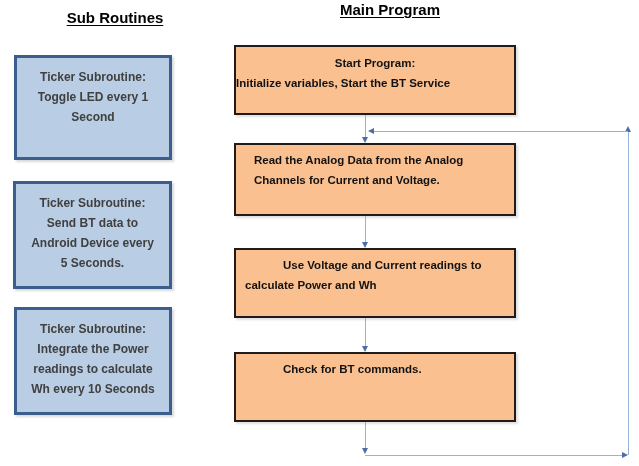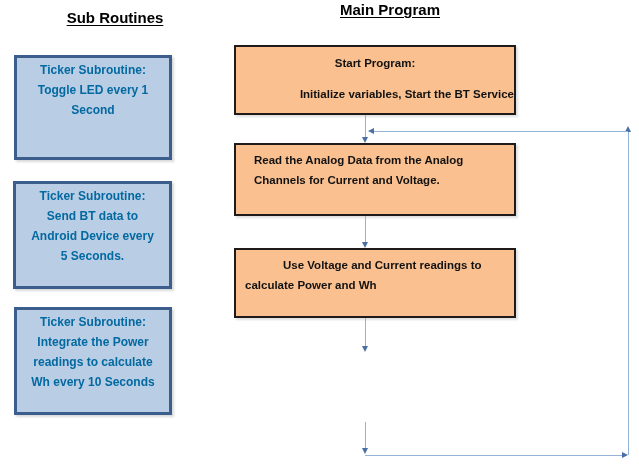--- a/index.html
+++ b/index.html
@@ -29,42 +29,42 @@
     background: #b9cde4;
     border: 3px solid #3b5e8c;
     box-sizing: border-box;
     box-shadow: 2px 2px 2px rgba(150,150,150,0.35);
     display: flex;
     justify-content: center;
   }
   .sub-box-text {
     font-size: 12px;
     font-weight: bold;
-    color: #0369a1;
+    color: #404040;
     line-height: 20px;
     text-align: center;
     white-space: pre-line;
-    padding-top: 2px;
+    padding-top: 9px;
   }
   .main-box {
     position: absolute;
     background: #fac090;
     border: 2px solid #201b18;
     box-sizing: border-box;
     box-shadow: 2px 2px 2px rgba(150,150,150,0.3);
   }
   .main-box-text {
     font-size: 11.5px;
     font-weight: bold;
     color: #121212;
     line-height: 20px;
     white-space: pre-line;
   }
   .m1-title { text-align: center; padding-top: 6px; }
-  .m1-body  { text-align: right; margin-top: 11px; }
+  .m1-body  { text-align: left; }
   .m2-text  { text-align: left; padding: 5px 12px 0 18px; }
   .m3-text  { text-align: left; padding: 5px 10px 0 9px; text-indent: 38px; }
   .m4-text  { text-align: left; padding: 5px 10px 0 9px; text-indent: 38px; }
 
   .conn {
     position: absolute;
     background: #95b3d7;
   }
   .arrow {
     position: absolute;
@@ -128,20 +128,23 @@
   <div class="main-box" style="left:234px; top:248px; width:282px; height:70px;">
     <div class="main-box-text m3-text">Use Voltage and Current readings to
 calculate Power and Wh</div>
   </div>
 
   <div class="main-box" style="left:234px; top:143px; width:282px; height:73px;">
     <div class="main-box-text m2-text">Read the Analog Data from the Analog
 Channels for Current and Voltage.</div>
   </div>
 
+  <div class="main-box" style="left:234px; top:352px; width:282px; height:70px;">
+    <div class="main-box-text m4-text">Check for BT commands.</div>
+  </div>
 
   <div class="conn" style="left:365px; top:115px; width:1px; height:22px;"></div>
   <div class="arrow arrow-down" style="left:361.5px; top:137px;"></div>
 
   <div class="conn" style="left:365px; top:216px; width:1px; height:26px;"></div>
   <div class="arrow arrow-down" style="left:361.5px; top:242px;"></div>
 
   <div class="conn" style="left:365px; top:318px; width:1px; height:28px;"></div>
   <div class="arrow arrow-down" style="left:361.5px; top:346px;"></div>
 

